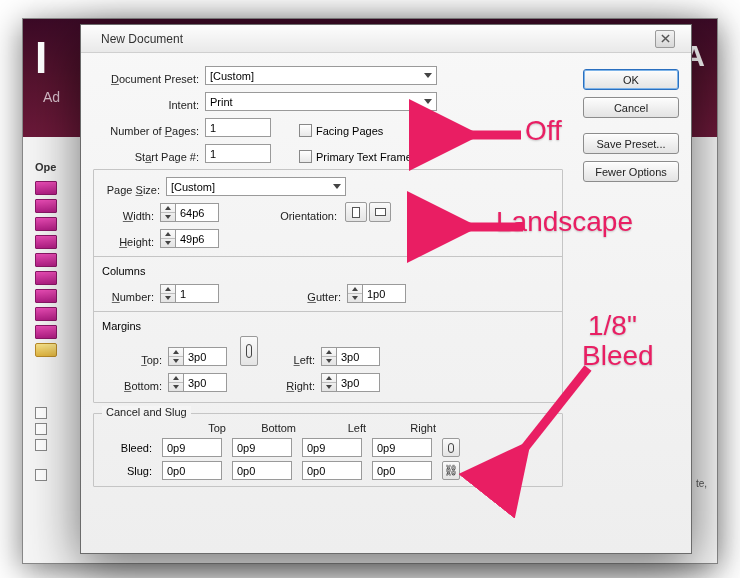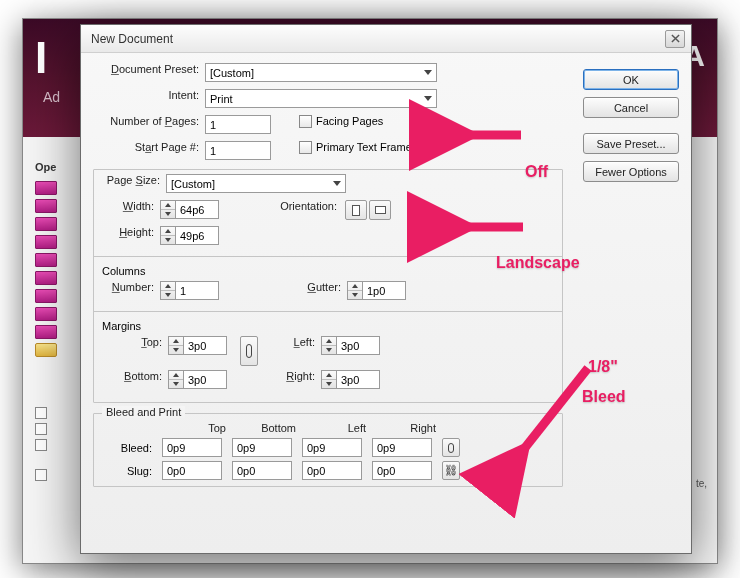--- a/index.html
+++ b/index.html
@@ -13,28 +13,28 @@
   .bgright { position: absolute; top: 20px; right: 10px; color: #fff; font-size: 30px; font-weight: bold; letter-spacing: 2px; }
   .bgbody { position: absolute; top: 118px; left: 0; right: 0; bottom: 0; background: #f5f5f5; padding: 10px 12px; }
   .bgcol-title { font-weight: bold; color: #333; margin: 14px 0 8px; }
   .bgicon { width: 22px; height: 14px; background: linear-gradient(#e84bb4,#b11e84); border: 1px solid #8a1766; margin-bottom: 4px; border-radius: 1px; }
   .bgfolder { width: 22px; height: 14px; background: linear-gradient(#f8e38a,#e0b43e); border: 1px solid #b88a28; border-radius: 2px; margin-top: 2px; }
   .bgchk { width: 12px; height: 12px; border: 1px solid #888; background: #fff; margin: 4px 0; }
   .bgtext-right { position: absolute; right: 10px; bottom: 74px; color: #555; font-size: 10px; }
 
   
   .dialog { position: absolute; top: 24px; left: 80px; width: 612px; height: 530px; background: linear-gradient(#f8f8f8,#eee); border: 1px solid #6b6b6b; box-shadow: 0 12px 48px rgba(0,0,0,.55); }
-  .titlebar { height: 28px; background: linear-gradient(#fdfdfd,#e9e9e9); border-bottom: 1px solid #cfcfcf; padding: 0 6px; display: flex; align-items: center; justify-content: space-between; }
+  .titlebar { height: 28px; background: linear-gradient(#fdfdfd,#e9e9e9); border-bottom: 1px solid #cfcfcf; padding: 0 16px; display: flex; align-items: center; justify-content: space-between; }
   .titlebar span { color: #333; font-size: 12px; padding-left: 4px; }
   .closebtn { width: 20px; height: 18px; border: 1px solid #9a9a9a; background: linear-gradient(#f2f2f2,#d8d8d8); border-radius: 2px; display: flex; align-items: center; justify-content: center; cursor: pointer; }
   .closebtn svg { width: 9px; height: 9px; }
 
   .dlg-body { position: absolute; top: 28px; left: 0; right: 0; bottom: 0; padding: 10px 12px; }
 
-  .row { display: flex; align-items: flex-start; margin-bottom: 4px; min-height: 22px; }
+  .row { display: flex; align-items: flex-end; margin-bottom: 4px; min-height: 22px; }
   .lbl { text-align: right; color: #222; padding-right: 6px; }
 
   .select, .txt { height: 19px; border: 1px solid #9a9a9a; background: #fff; padding: 0 4px; display: flex; align-items: center; justify-content: space-between; }
   .select { cursor: pointer; gap: 8px; }
   .caret { width: 0; height: 0; border-left: 4px solid transparent; border-right: 4px solid transparent; border-top: 5px solid #444; }
   .txt input { border: none; outline: none; width: 100%; height: 100%; font-size: 11px; background: transparent; }
 
   .spin-wrap { display: flex; align-items: center; }
   .spin { width: 15px; height: 19px; display: flex; flex-direction: column; border: 1px solid #9a9a9a; border-right: none; background: linear-gradient(#fafafa,#e4e4e4); }
   .spin div { flex: 1; display: flex; align-items: center; justify-content: center; cursor: pointer; }
@@ -61,21 +61,21 @@
   .link-btn { width: 18px; height: 30px; border: 1px solid #9a9a9a; background: linear-gradient(#fafafa,#e4e4e4); border-radius: 2px; display: flex; align-items: center; justify-content: center; cursor: pointer; }
   .link-i { width: 6px; height: 14px; border: 1.5px solid #444; border-radius: 3px; position: relative; }
   .link-i::after { content: ""; position: absolute; left: 1px; right: 1px; top: 5px; height: 2px; background: #f0f0f0; }
 
   .bs-table { display: grid; grid-template-columns: 54px repeat(4, 64px) 30px 20px; gap: 4px 6px; align-items: center; }
   .bs-h { text-align: right; color: #222; }
   .bs-l { text-align: right; padding-right: 4px; }
   .bs-table .txt { width: 60px; }
 
   
-  .anno { position: absolute; color: #e91e63; font-weight: bold; font-size: 16px; text-shadow: 0 1px 2px rgba(0,0,0,.2); pointer-events: none; margin-top: 48px; }
+  .anno { position: absolute; color: #e91e63; font-weight: normal; font-size: 28px; text-shadow: 0 1px 2px rgba(0,0,0,.2); pointer-events: none; }
   .arrow { position: absolute; pointer-events: none; }
   .arrow svg { overflow: visible; }
 
   .leftcol { width: 470px; }
   .u { text-decoration: underline; text-decoration-color: #666; }
 </style>
 </head>
 <body>
 
 <div class="bgwin">
@@ -298,21 +298,21 @@
                 </div>
               </div>
             <div class="txt">
                 <input value="3p0" style="">
               </div>
           </div>
         </div>
       </div>
 
       <div class="group" style="margin-top:10px">
-        <div class="group-title">Bleed and Print</div>
+        <div class="group-title">Cancel and Slug</div>
         <div class="bs-table">
           <div></div>
           <div class="bs-h">Top</div>
           <div class="bs-h">Bottom</div>
           <div class="bs-h">Left</div>
           <div class="bs-h">Right</div>
           <div></div>
             <div></div>
 
           <div class="bs-l">Bleed:</div>

